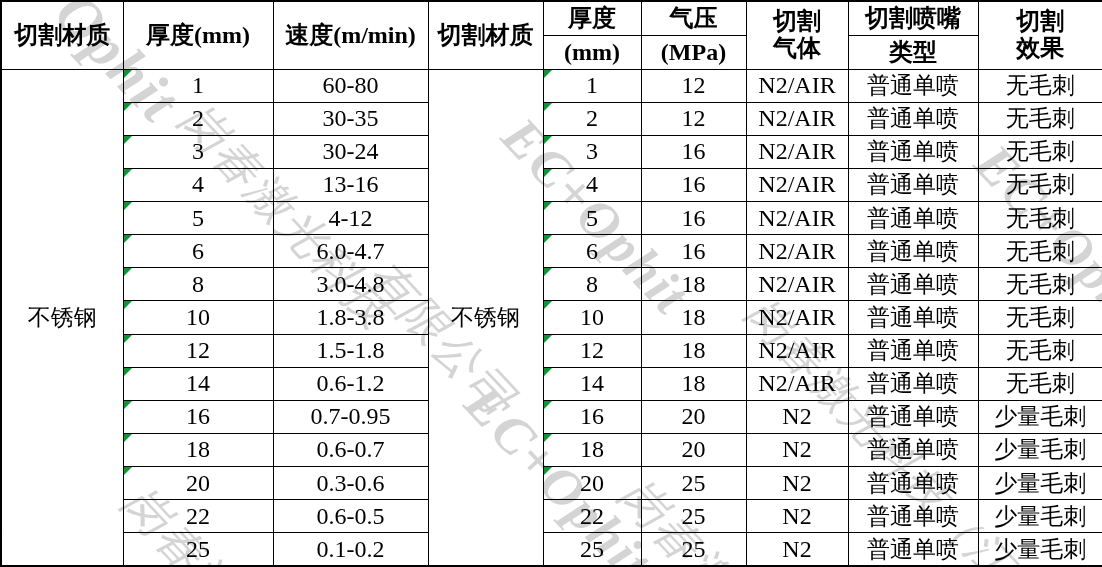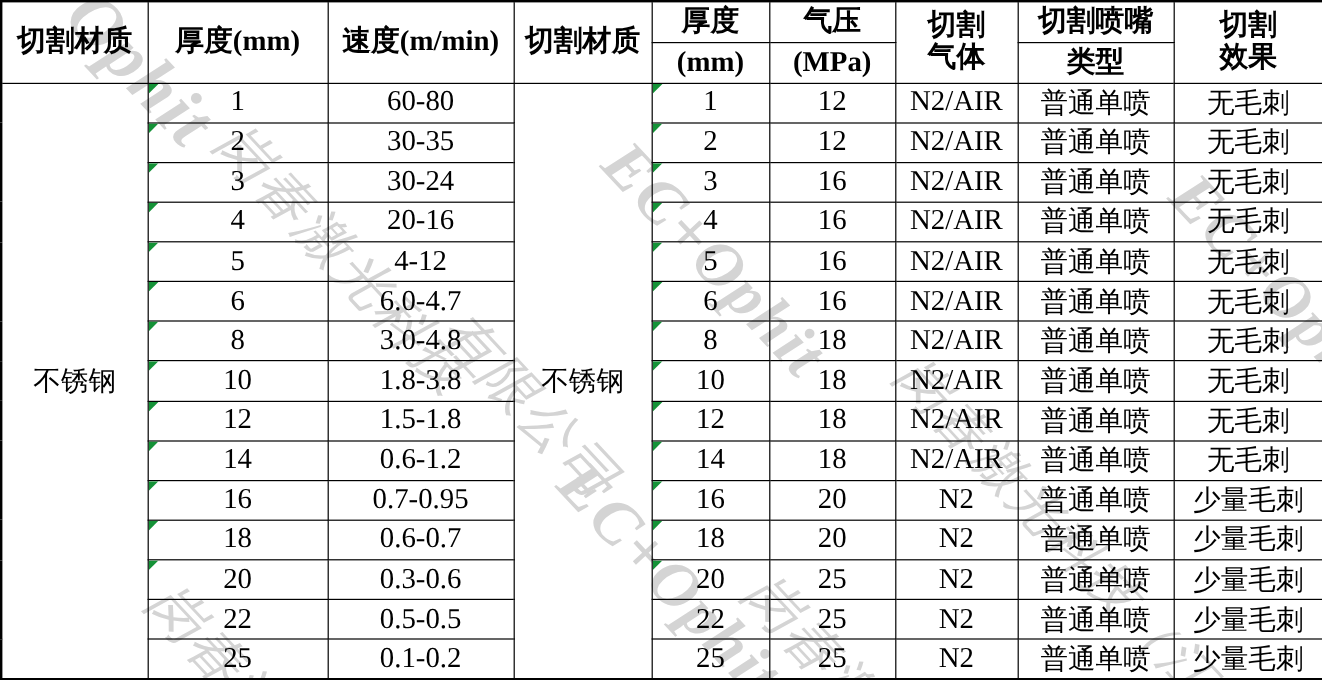--- a/index.html
+++ b/index.html
@@ -129,21 +129,21 @@
           <td class="cell num"><span class="tri"></span>3</td>
           <td class="cell num">30-24</td>
           <td class="cell num"><span class="tri"></span>3</td>
           <td class="cell num">16</td>
           <td class="cell num">N2/AIR</td>
           <td class="cell cjk">普通单喷</td>
           <td class="cell cjk">无毛刺</td>
         </tr>
         <tr>
           <td class="cell num"><span class="tri"></span>4</td>
-          <td class="cell num">20-16</td>
+          <td class="cell num">13-16</td>
           <td class="cell num"><span class="tri"></span>4</td>
           <td class="cell num">16</td>
           <td class="cell num">N2/AIR</td>
           <td class="cell cjk">普通单喷</td>
           <td class="cell cjk">无毛刺</td>
         </tr>
         <tr>
           <td class="cell num"><span class="tri"></span>5</td>
           <td class="cell num">4-12</td>
           <td class="cell num"><span class="tri"></span>5</td>
@@ -219,21 +219,21 @@
           <td class="cell num"><span class="tri"></span>20</td>
           <td class="cell num">0.3-0.6</td>
           <td class="cell num"><span class="tri"></span>20</td>
           <td class="cell num">25</td>
           <td class="cell num">N2</td>
           <td class="cell cjk">普通单喷</td>
           <td class="cell cjk">少量毛刺</td>
         </tr>
         <tr>
           <td class="cell num">22</td>
-          <td class="cell num">0.5-0.5</td>
+          <td class="cell num">0.6-0.5</td>
           <td class="cell num">22</td>
           <td class="cell num">25</td>
           <td class="cell num">N2</td>
           <td class="cell cjk">普通单喷</td>
           <td class="cell cjk">少量毛刺</td>
         </tr>
         <tr>
           <td class="cell num">25</td>
           <td class="cell num">0.1-0.2</td>
           <td class="cell num">25</td>

